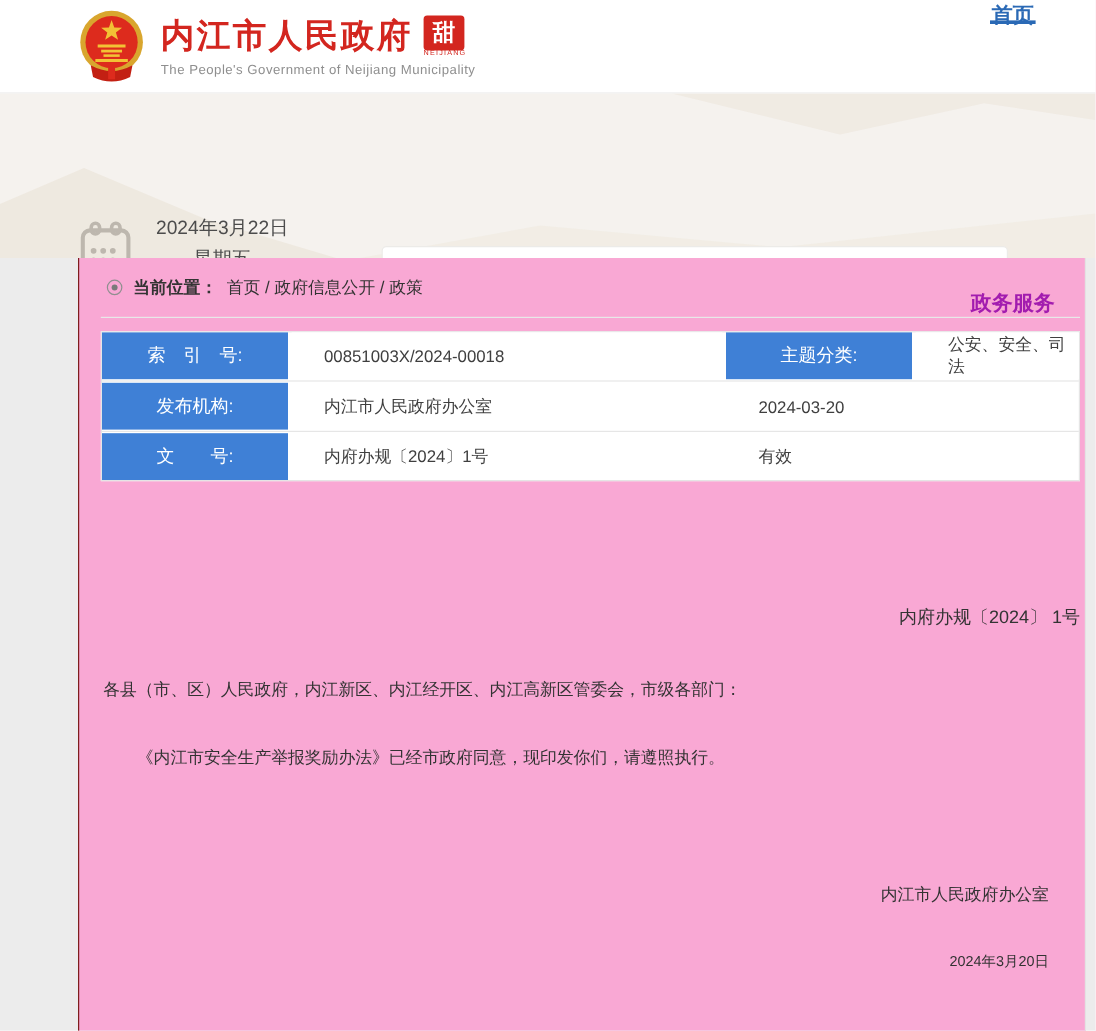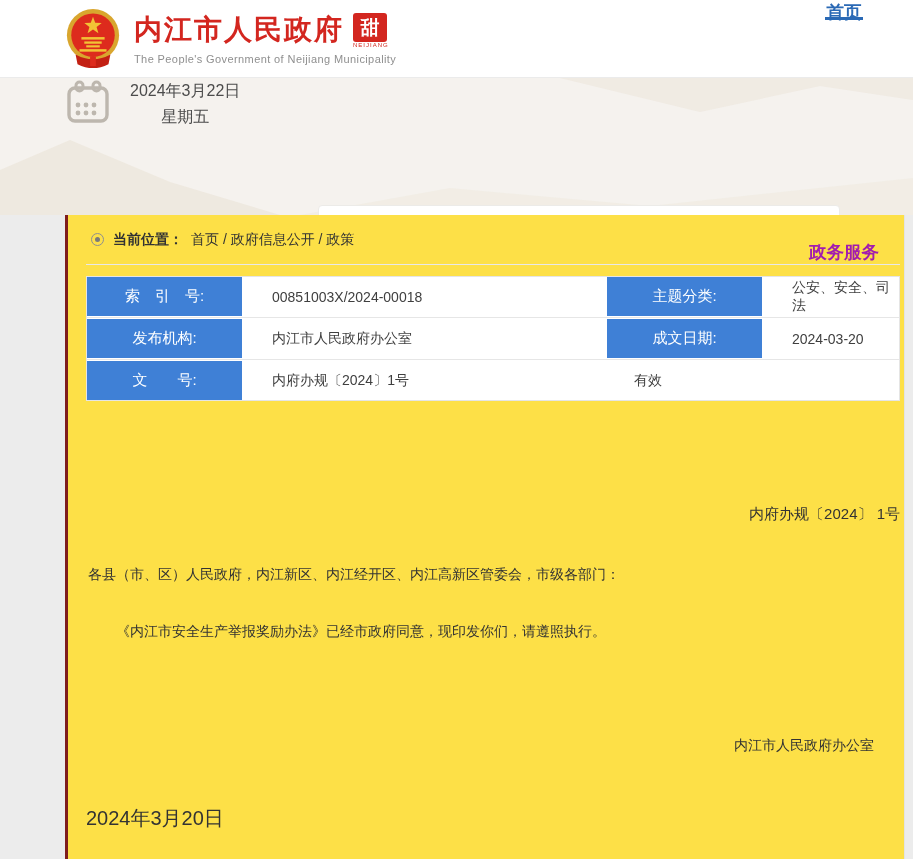--- a/index.html
+++ b/index.html
@@ -22,33 +22,33 @@
   .nav { display:flex; gap:56px; margin-right:34px; height:78px; align-items:center;flex-direction:column; }
   .nav-item { position:relative; font-size:17.5px; font-weight:bold; color:#a21caf;
     text-decoration:none; height:78px; display:flex; align-items:center; cursor:pointer; }
   .nav-item.active { color:#2a69b5; }
   .nav-underline { position:absolute; left:50%; transform:translateX(-50%); bottom:4px;
     width:38px; height:3px; background:#2a69b5; }
 
   
   .banner { position:relative; height:137px; background:#f5f2ee; overflow:hidden; }
   .banner-art { position:absolute; inset:0; width:100%; height:100%; }
-  .date-widget { position:absolute; left:64px; top:0; height:137px; display:flex; align-items:flex-start; }
+  .date-widget { position:absolute; left:64px; top:15px; height:137px; display:flex; align-items:flex-end; }
   .cal-icon { width:48px; height:48px; }
   .date-text { margin-left:18px; text-align:center; color:#4c4c4c; font-size:16px; line-height:26px; }
   .search-box { position:absolute; left:318px; top:127px; width:522px; height:44px;
     background:#fff; border:1px solid #ecebe8; border-radius:4px;
     display:flex; align-items:center; }
   .search-btn { border:none; background:transparent; margin-right:16px; cursor:pointer;
     width:26px; height:26px; display:flex; align-items:center; justify-content:center; }
 
   
   .content-section { background:#ececec; height:644px; }
-  .card { margin-left:65px; width:840px; height:100%; background:#fde047;
-    border-left:3px solid #7f1d1d; border-right:1px solid #e3e3e3;
+  .card { margin-left:65px; width:840px; height:100%; background:#f9a8d4;
+    border-left:1px solid #7f1d1d; border-right:1px solid #e3e3e3;
     padding:0 4px 0 18px; }
 
   
   .breadcrumb { height:50px; display:flex; align-items:center;
     border-bottom:1px solid #e8e8e8; padding-left:5px; }
   .crumb-dot { width:13px; height:13px; border:1.5px solid #8f8f8f; border-radius:50%;
     display:inline-flex; align-items:center; justify-content:center; flex:0 0 auto; }
   .crumb-dot-inner { width:5px; height:5px; background:#7a7a7a; border-radius:50%; }
   .crumb-prefix { font-size:14px; font-weight:bold; color:#333; margin-left:9px; }
   .crumb-path { font-size:14px; color:#333; margin-left:8px; cursor:pointer; }
@@ -65,21 +65,21 @@
   .mvalue { background:#fff; color:#3f3f3f; font-size:14px;
     display:flex; align-items:center; padding-left:27px; }
 
   
   .article { padding-top:56px; }
   .article-title { text-align:center; font-size:17.5px; font-weight:bold; color:#333; }
   .doc-number { text-align:right; font-size:15px; color:#333; margin-top:48px; }
   .para { font-size:14px; color:#333; margin-top:40px; padding-left:2px; line-height:1.5; }
   .para.indent { text-indent:28px; margin-top:36px; }
   .sign-name { text-align:right; font-size:14px; color:#333; margin-top:95px; padding-right:26px; }
-  .sign-date { font-size:20px; color:#333; margin-top:50px; padding-right:26px; }
+  .sign-date { text-align:right; font-size:12px; color:#333; margin-top:38px; padding-right:26px; }
 </style>
 </head>
 <body>
 
 <div class="header">
   <div class="logo">
     <svg class="emblem" viewBox="0 0 60 64">
       <circle cx="30" cy="28" r="27" fill="#d9a62e"></circle>
       <circle cx="30" cy="28" r="22.5" fill="#dd2b1d"></circle>
       <path d="M30 9 l2.3 6.3 6.7 0.2 -5.3 4.1 1.9 6.4 -5.6 -3.8 -5.6 3.8 1.9 -6.4 -5.3 -4.1 6.7 -0.2 z" fill="#f2c235"></path>
@@ -166,21 +166,20 @@
     <div class="mtable">
       <div class="mrow">
         <div class="mlabel">索　引　号:</div>
         <div class="mvalue">00851003X/2024-00018</div>
         <div class="mlabel">主题分类:</div>
         <div class="mvalue">公安、安全、司法</div>
       </div>
       <div class="mrow">
         <div class="mlabel">发布机构:</div>
         <div class="mvalue">内江市人民政府办公室</div>
-        <div class="mlabel">成文日期:</div>
         <div class="mvalue">2024-03-20</div>
       </div>
       <div class="mrow">
         <div class="mlabel">文　　号:</div>
         <div class="mvalue">内府办规〔2024〕1号</div>
         <div class="mvalue">有效</div>
       </div>
     </div>
 
     <div class="article">

